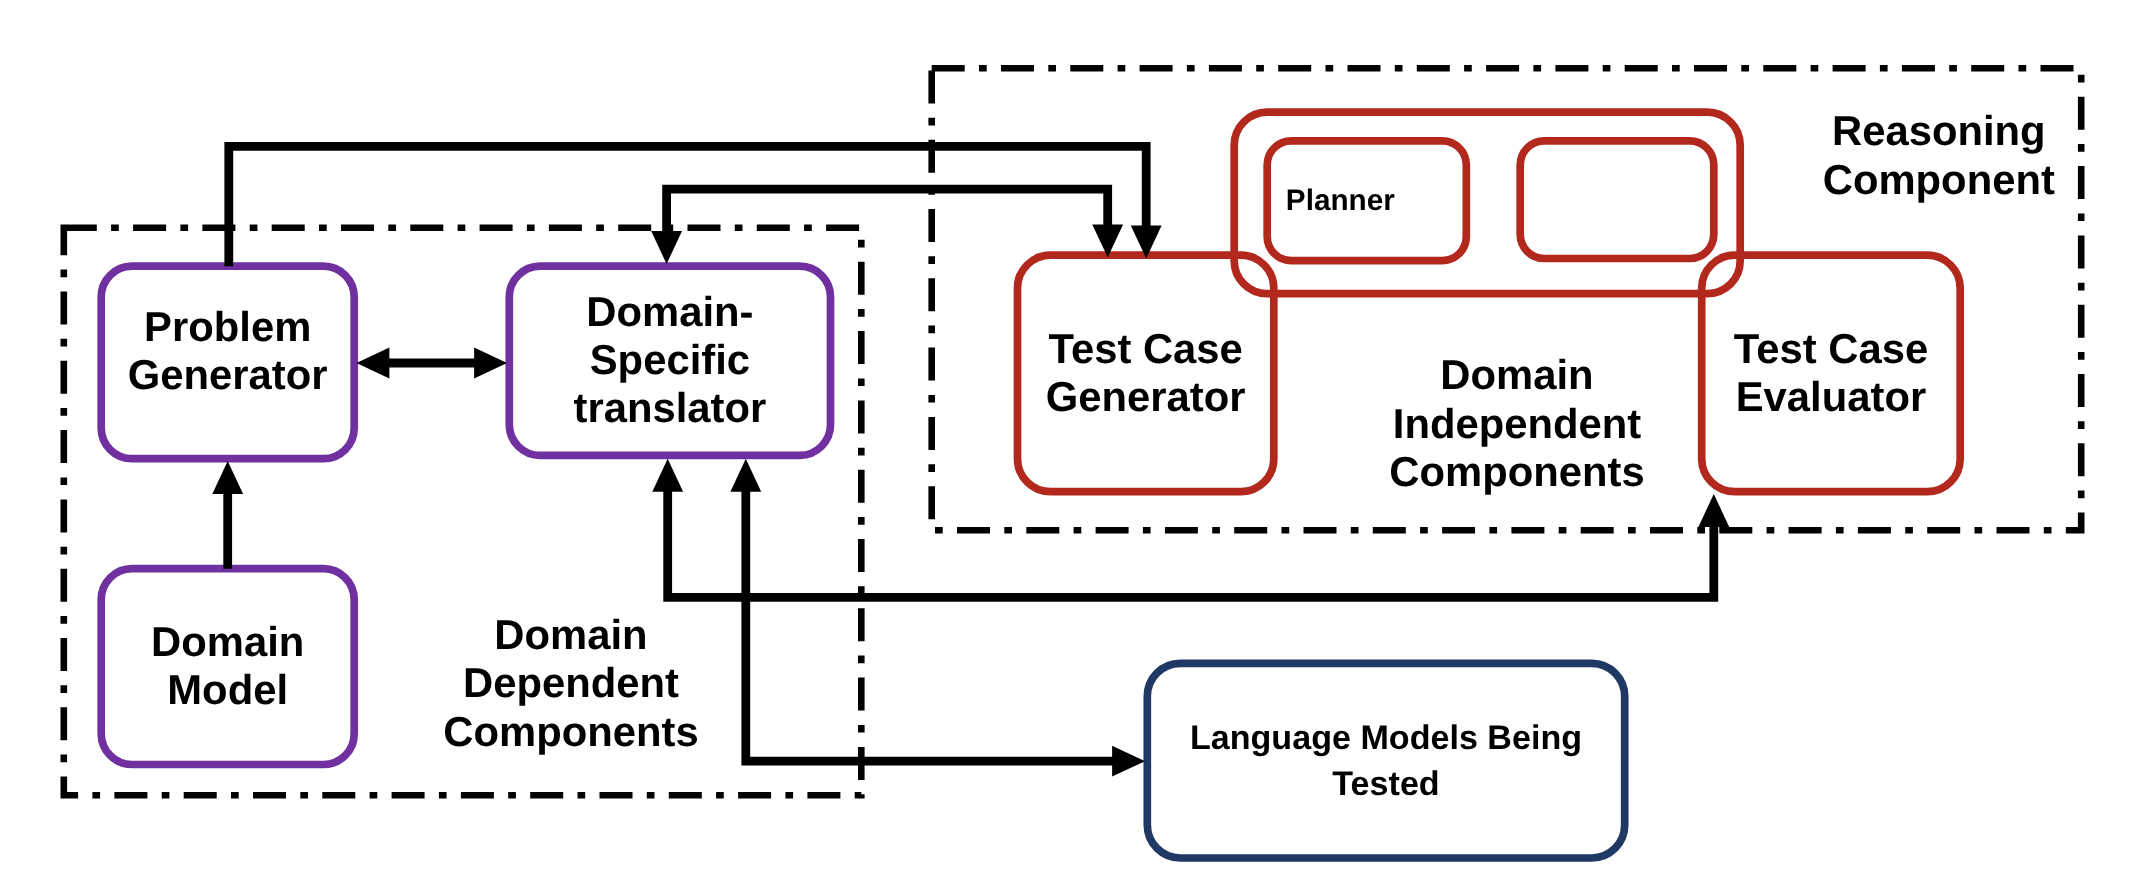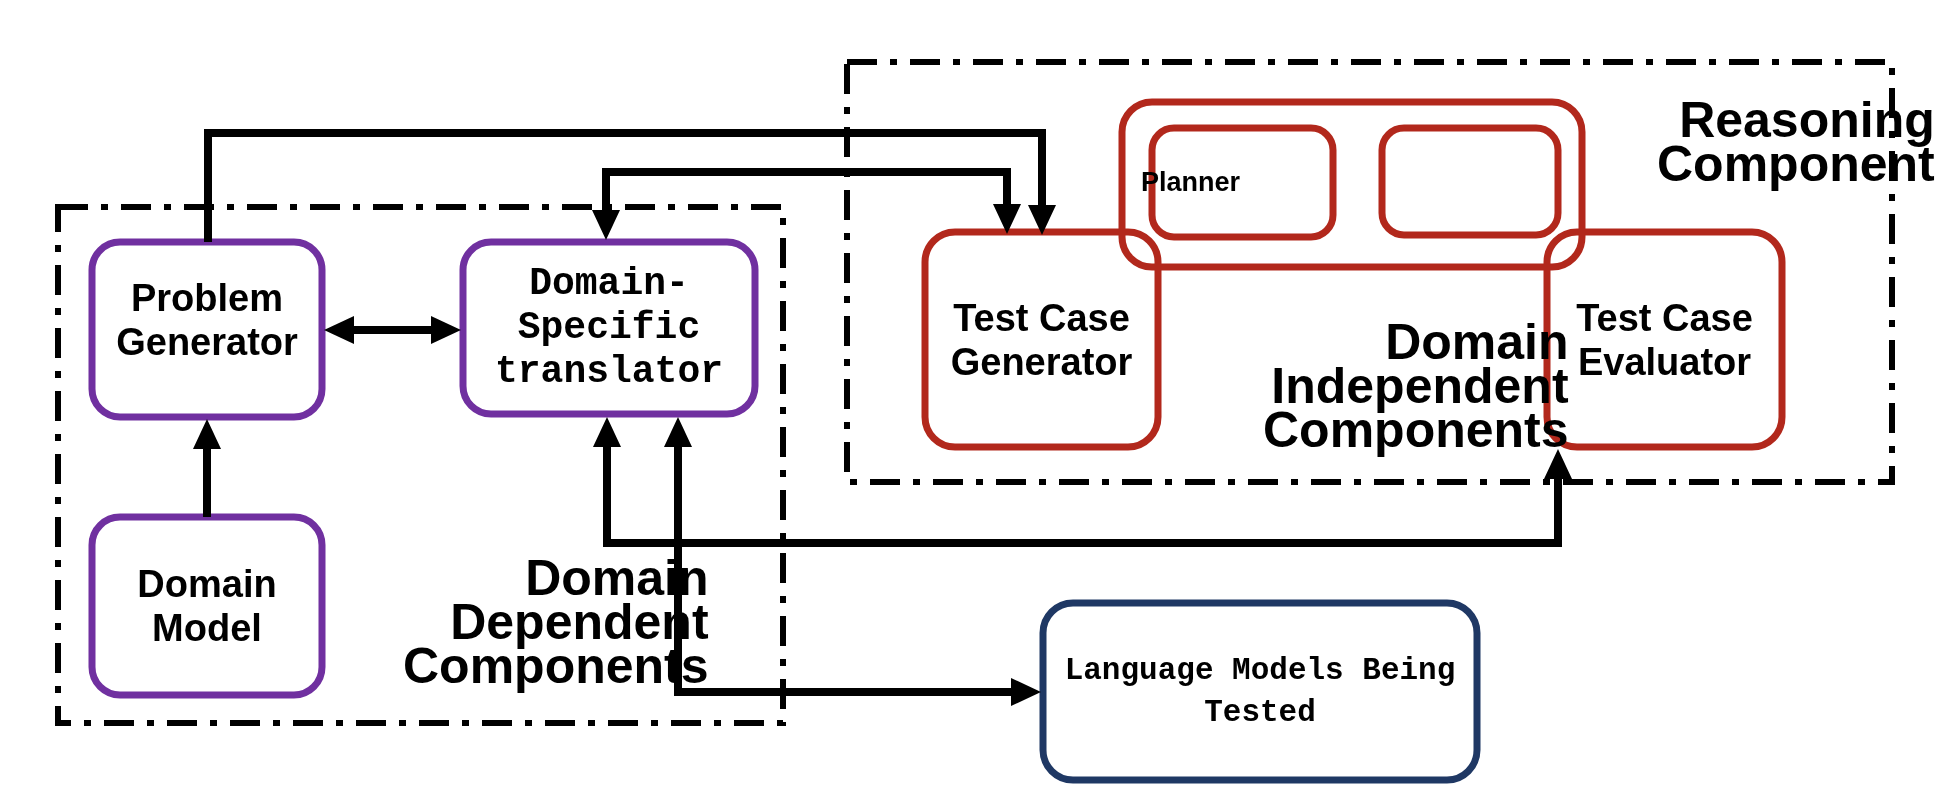--- a/index.html
+++ b/index.html
@@ -41,25 +41,25 @@
   }
   .node-label {
     display: flex;
     align-items: center;
     justify-content: center;
     text-align: center;
     font-size: 38px;
     line-height: 44px;
   }
   .small-label { font-size: 27px; line-height: 31px; }
-  .lm-label    { font-size: 31px; line-height: 42px; font-family: Liberation Mono, monospace; }
+  .lm-label    { font-size: 31px; line-height: 42px; }
   .group-label {
-    font-size: 50px;
+    font-size: 38px;
     line-height: 44px;
-    text-align: right;
+    text-align: center;
   }
 </style>
 </head>
 <body>
 
 <div class="canvas">
 
   <svg class="layer" viewBox="0 0 1954 806">
 
     <rect class="dash-border" x="58" y="207" width="725" height="516"></rect>
@@ -96,34 +96,34 @@
     <polygon class="edge-head" points="1558,449 1544,479 1572,479"></polygon>
 
     <path class="edge-line" d="M678 443 V692 H1012"></path>
     <polygon class="edge-head" points="678,417 664,447 692,447"></polygon>
     <polygon class="edge-head" points="1041,692 1011,678 1011,706"></polygon>
   </svg>
 
   <div class="label node-label" style="left:92px; top:232px; width:230px; height:175px;">Problem
 Generator</div>
 
-  <div class="label node-label" style="left:463px; top:242px; width:292px; height:172px;font-family:Liberation Mono, monospace;">Domain-
+  <div class="label node-label" style="left:463px; top:242px; width:292px; height:172px;">Domain-
 Specific
 translator</div>
 
   <div class="label node-label" style="left:92px; top:517px; width:230px; height:178px;">Domain
 Model</div>
 
   <div class="label node-label" style="left:925px; top:232px; width:233px; height:215px;">Test Case
 Generator</div>
 
   <div class="label node-label" style="left:1547px; top:232px; width:235px; height:215px;">Test Case
 Evaluator</div>
 
-  <div class="label node-label small-label" style="left:1100px; top:128px; width:181px; height:109px;">Planner</div>
+  <div class="label node-label small-label" style="left:1128px; top:128px; width:181px; height:109px;">Planner</div>
 
 
   <div class="label node-label lm-label" style="left:1043px; top:603px; width:434px; height:177px;">Language Models Being
 Tested</div>
 
   <div class="label group-label" style="left:403px; top:556px;">Domain
 Dependent
 Components</div>
 
   <div class="label group-label" style="left:1263px; top:320px;">Domain

